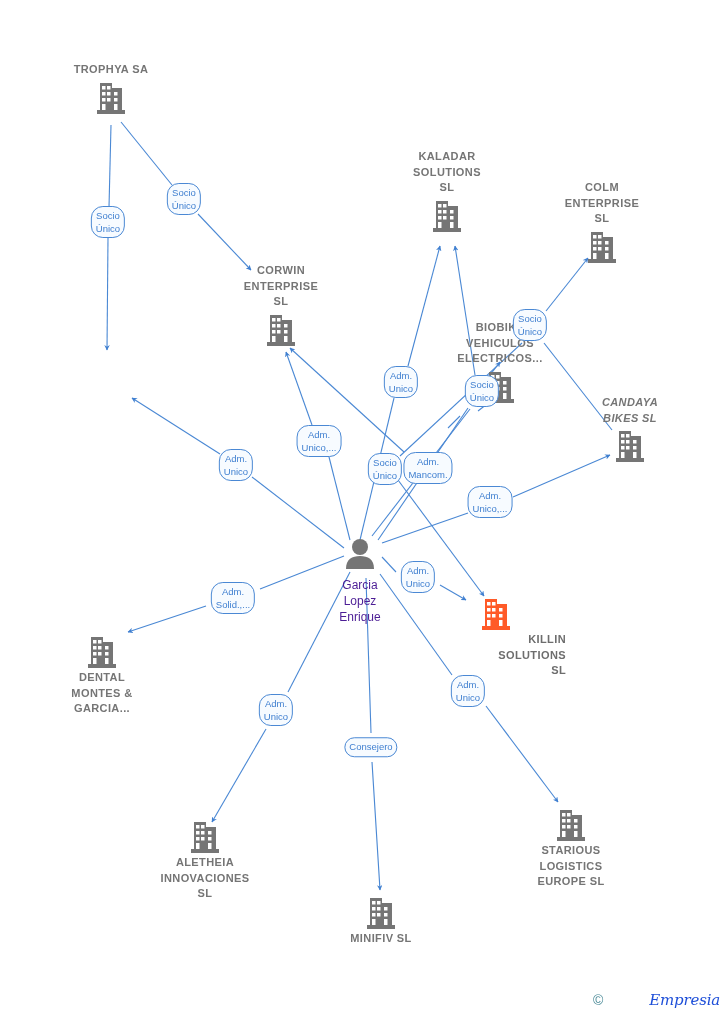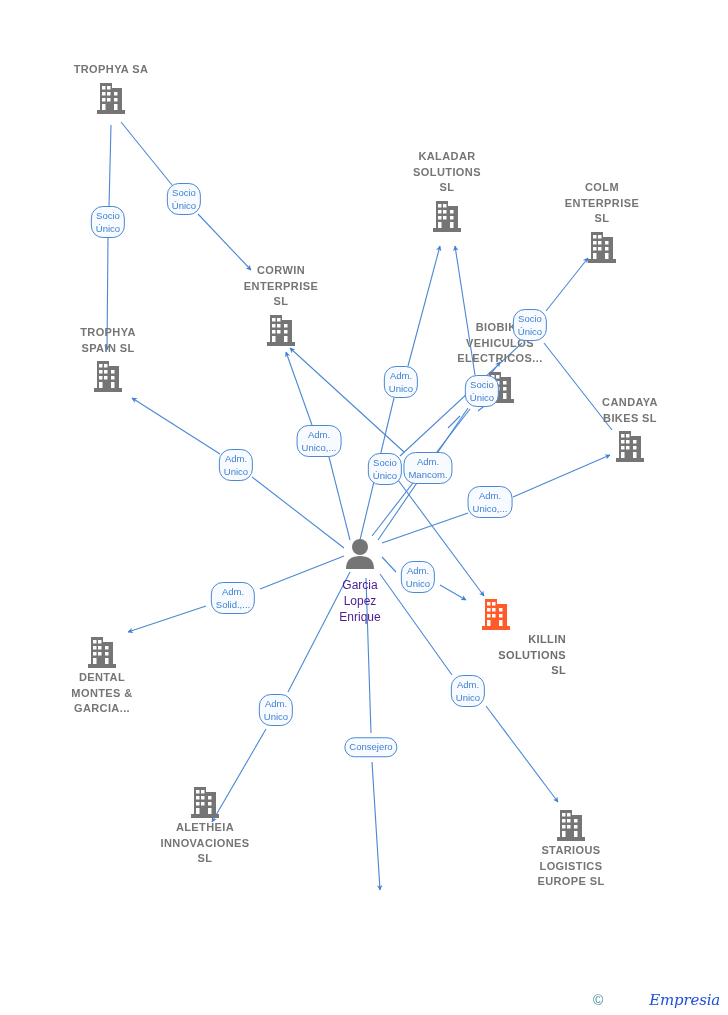--- a/index.html
+++ b/index.html
@@ -170,41 +170,20 @@
         <rect x="6" y="18" width="3.5" height="3.5"></rect>
           <rect x="11" y="18" width="3.5" height="3.5"></rect>
         <rect x="18" y="12" width="3.5" height="3.5"></rect>
           <rect x="18" y="18" width="3.5" height="3.5"></rect>
         <rect x="18" y="24" width="3.5" height="6"></rect>
         <rect x="6" y="24" width="3.5" height="6"></rect>
       </g>
     </svg>
   </div>
 
-  <div class="node company" style="left:108px; top:325px;">
-    <div class="node-label">TROPHYA
-SPAIN  SL</div>
-    <svg class="node-icon" width="30" height="36" viewBox="0 0 30 36">
-      <rect x="4" y="3" width="12" height="27" fill="#757575"></rect>
-      <rect x="16" y="8" width="10" height="22" fill="#757575"></rect>
-      <rect x="1" y="30" width="28" height="4" fill="#757575"></rect>
-      <g fill="#ffffff">
-        <rect x="6" y="6" width="3.5" height="3.5"></rect>
-          <rect x="11" y="6" width="3.5" height="3.5"></rect>
-        <rect x="6" y="12" width="3.5" height="3.5"></rect>
-          <rect x="11" y="12" width="3.5" height="3.5"></rect>
-        <rect x="6" y="18" width="3.5" height="3.5"></rect>
-          <rect x="11" y="18" width="3.5" height="3.5"></rect>
-        <rect x="18" y="12" width="3.5" height="3.5"></rect>
-          <rect x="18" y="18" width="3.5" height="3.5"></rect>
-        <rect x="18" y="24" width="3.5" height="6"></rect>
-        <rect x="6" y="24" width="3.5" height="6"></rect>
-      </g>
-    </svg>
-  </div>
 
   <div class="node company" style="left:281px; top:263px;">
     <div class="node-label">CORWIN
 ENTERPRISE
 SL</div>
     <svg class="node-icon" width="30" height="36" viewBox="0 0 30 36">
       <rect x="4" y="3" width="12" height="27" fill="#757575"></rect>
       <rect x="16" y="8" width="10" height="22" fill="#757575"></rect>
       <rect x="1" y="30" width="28" height="4" fill="#757575"></rect>
       <g fill="#ffffff">
@@ -284,21 +263,21 @@
         <rect x="6" y="18" width="3.5" height="3.5"></rect>
           <rect x="11" y="18" width="3.5" height="3.5"></rect>
         <rect x="18" y="12" width="3.5" height="3.5"></rect>
           <rect x="18" y="18" width="3.5" height="3.5"></rect>
         <rect x="18" y="24" width="3.5" height="6"></rect>
         <rect x="6" y="24" width="3.5" height="6"></rect>
       </g>
     </svg>
   </div>
 
-  <div class="node company" style="left:630px; top:395px;">
+  <div class="node company" style="left:630px; top:395px;font-style:italic;">
     <div class="node-label">CANDAYA
 BIKES  SL</div>
     <svg class="node-icon" width="30" height="36" viewBox="0 0 30 36">
       <rect x="4" y="3" width="12" height="27" fill="#757575"></rect>
       <rect x="16" y="8" width="10" height="22" fill="#757575"></rect>
       <rect x="1" y="30" width="28" height="4" fill="#757575"></rect>
       <g fill="#ffffff">
         <rect x="6" y="6" width="3.5" height="3.5"></rect>
           <rect x="11" y="6" width="3.5" height="3.5"></rect>
         <rect x="6" y="12" width="3.5" height="3.5"></rect>
@@ -352,21 +331,21 @@
           <rect x="18" y="18" width="3.5" height="3.5"></rect>
         <rect x="18" y="24" width="3.5" height="6"></rect>
         <rect x="6" y="24" width="3.5" height="6"></rect>
       </g>
     </svg>
     <div class="node-label">DENTAL
 MONTES &amp;
 GARCIA...</div>
   </div>
 
-  <div class="node company" style="left:205px; top:784px;">
+  <div class="node company" style="left:205px; top:819px;">
     <svg class="node-icon" width="30" height="36" viewBox="0 0 30 36">
       <rect x="4" y="3" width="12" height="27" fill="#757575"></rect>
       <rect x="16" y="8" width="10" height="22" fill="#757575"></rect>
       <rect x="1" y="30" width="28" height="4" fill="#757575"></rect>
       <g fill="#ffffff">
         <rect x="6" y="6" width="3.5" height="3.5"></rect>
           <rect x="11" y="6" width="3.5" height="3.5"></rect>
         <rect x="6" y="12" width="3.5" height="3.5"></rect>
           <rect x="11" y="12" width="3.5" height="3.5"></rect>
         <rect x="6" y="18" width="3.5" height="3.5"></rect>
@@ -375,20 +354,40 @@
           <rect x="18" y="18" width="3.5" height="3.5"></rect>
         <rect x="18" y="24" width="3.5" height="6"></rect>
         <rect x="6" y="24" width="3.5" height="6"></rect>
       </g>
     </svg>
     <div class="node-label">ALETHEIA
 INNOVACIONES
 SL</div>
   </div>
 
+  <div class="node company" style="left:381px; top:895px;">
+    <svg class="node-icon" width="30" height="36" viewBox="0 0 30 36">
+      <rect x="4" y="3" width="12" height="27" fill="#757575"></rect>
+      <rect x="16" y="8" width="10" height="22" fill="#757575"></rect>
+      <rect x="1" y="30" width="28" height="4" fill="#757575"></rect>
+      <g fill="#ffffff">
+        <rect x="6" y="6" width="3.5" height="3.5"></rect>
+          <rect x="11" y="6" width="3.5" height="3.5"></rect>
+        <rect x="6" y="12" width="3.5" height="3.5"></rect>
+          <rect x="11" y="12" width="3.5" height="3.5"></rect>
+        <rect x="6" y="18" width="3.5" height="3.5"></rect>
+          <rect x="11" y="18" width="3.5" height="3.5"></rect>
+        <rect x="18" y="12" width="3.5" height="3.5"></rect>
+          <rect x="18" y="18" width="3.5" height="3.5"></rect>
+        <rect x="18" y="24" width="3.5" height="6"></rect>
+        <rect x="6" y="24" width="3.5" height="6"></rect>
+      </g>
+    </svg>
+    <div class="node-label">MINIFIV SL</div>
+  </div>
 
   <div class="node company" style="left:571px; top:807px;">
     <svg class="node-icon" width="30" height="36" viewBox="0 0 30 36">
       <rect x="4" y="3" width="12" height="27" fill="#757575"></rect>
       <rect x="16" y="8" width="10" height="22" fill="#757575"></rect>
       <rect x="1" y="30" width="28" height="4" fill="#757575"></rect>
       <g fill="#ffffff">
         <rect x="6" y="6" width="3.5" height="3.5"></rect>
           <rect x="11" y="6" width="3.5" height="3.5"></rect>
         <rect x="6" y="12" width="3.5" height="3.5"></rect>

